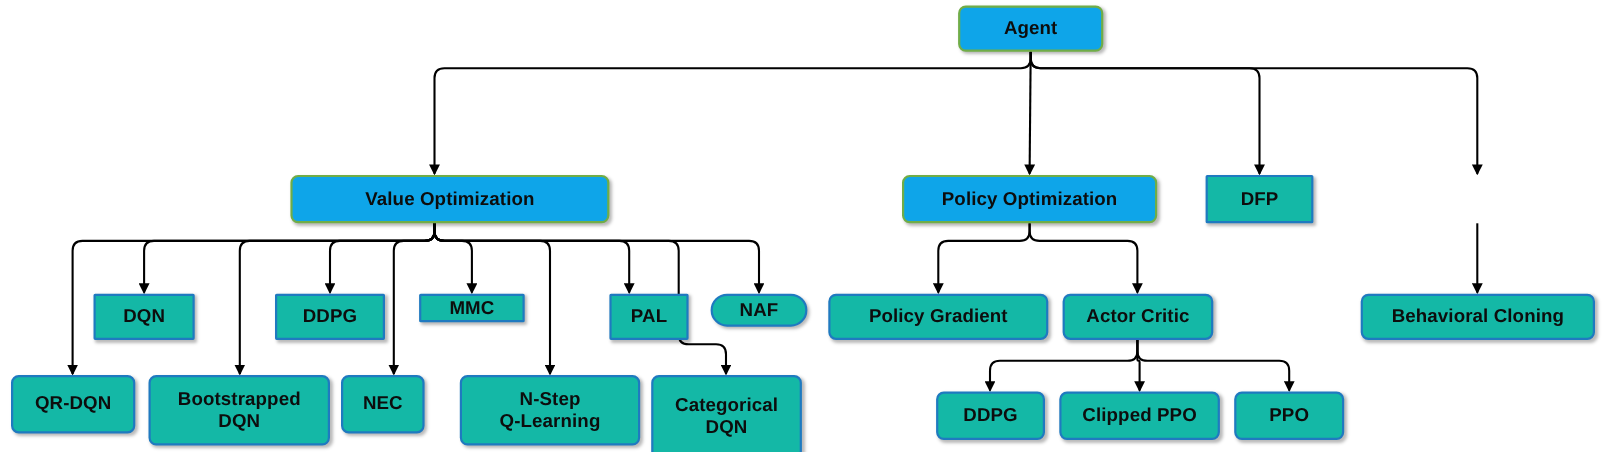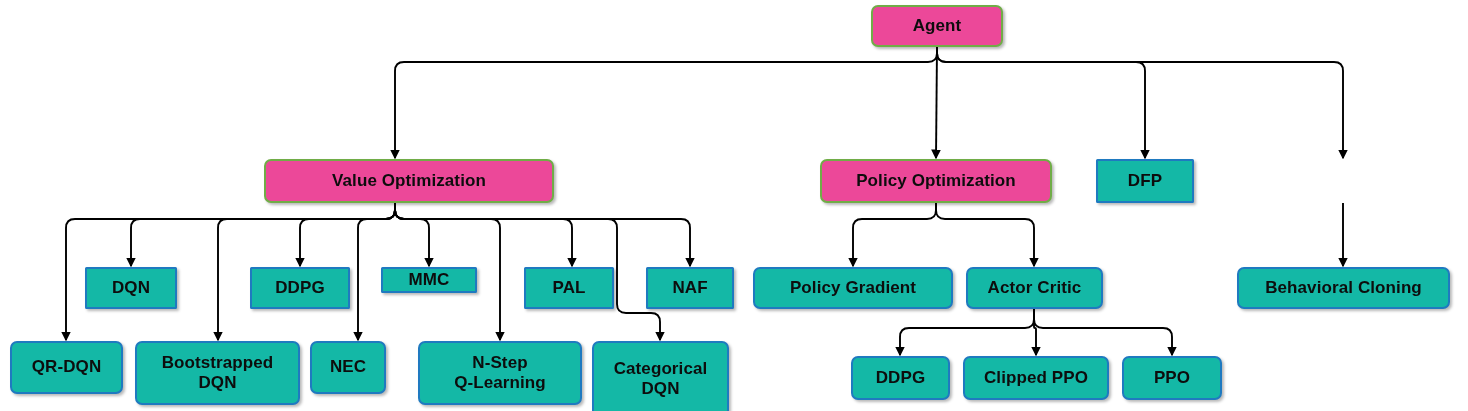--- a/index.html
+++ b/index.html
@@ -10,21 +10,21 @@
   #canvas{position:absolute;left:0;top:0;width:1468px;height:411px;}
   #edges{position:absolute;left:0;top:0;width:1468px;height:411px;pointer-events:none;}
   .node{
     position:absolute;box-sizing:border-box;
     display:flex;align-items:center;justify-content:center;text-align:center;
     font-weight:bold;color:#0d0d0d;line-height:1.18;
     letter-spacing:.1px;
     box-shadow:2px 2px 3px rgba(0,0,0,.28);
   }
   .node.green{
-    background:#ec4899;border:2.2px solid #70ad47;border-radius:7px;
+    background:#0ea5e9;border:2.2px solid #70ad47;border-radius:7px;
     font-size:17px;
   }
   .node.blue{
     background:#14b8a6;border:2.6px solid #1f7ac0;
     font-size:17px;
   }
   .node.blue.round{border-radius:7px;}
   .node.blue.sharp{border-radius:1.5px;}
   .node .lbl{white-space:pre-line;padding:0 4px;}
 </style>
@@ -73,24 +73,24 @@
     </div>
     <div class="node blue sharp" style="left: 85px; top: 267px; width: 92px; height: 42px;">
       <span class="lbl">DQN</span>
     </div>
     <div class="node blue sharp" style="left: 250px; top: 267px; width: 100px; height: 42px;">
       <span class="lbl">DDPG</span>
     </div>
     <div class="node blue sharp" style="left: 381px; top: 267px; width: 96px; height: 26px;">
       <span class="lbl">MMC</span>
     </div>
-    <div class="node blue sharp" style="left: 524px; top: 267px; width: 90px; height: 42px;">
+    <div class="node blue sharp" style="left: 554px; top: 267px; width: 72px; height: 42px;">
       <span class="lbl">PAL</span>
     </div>
-    <div class="node blue sharp" style="left: 646px; top: 267px; width: 88px; height: 42px;">
+    <div class="node blue sharp" style="left: 646px; top: 267px; width: 88px; height: 30px; border-radius: 15px;">
       <span class="lbl">NAF</span>
     </div>
     <div class="node blue round" style="left: 753px; top: 267px; width: 200px; height: 42px;">
       <span class="lbl">Policy Gradient</span>
     </div>
     <div class="node blue round" style="left: 966px; top: 267px; width: 137px; height: 42px;">
       <span class="lbl">Actor Critic</span>
     </div>
     <div class="node blue round" style="left: 1237px; top: 267px; width: 213px; height: 42px;">
       <span class="lbl">Behavioral Cloning</span>

